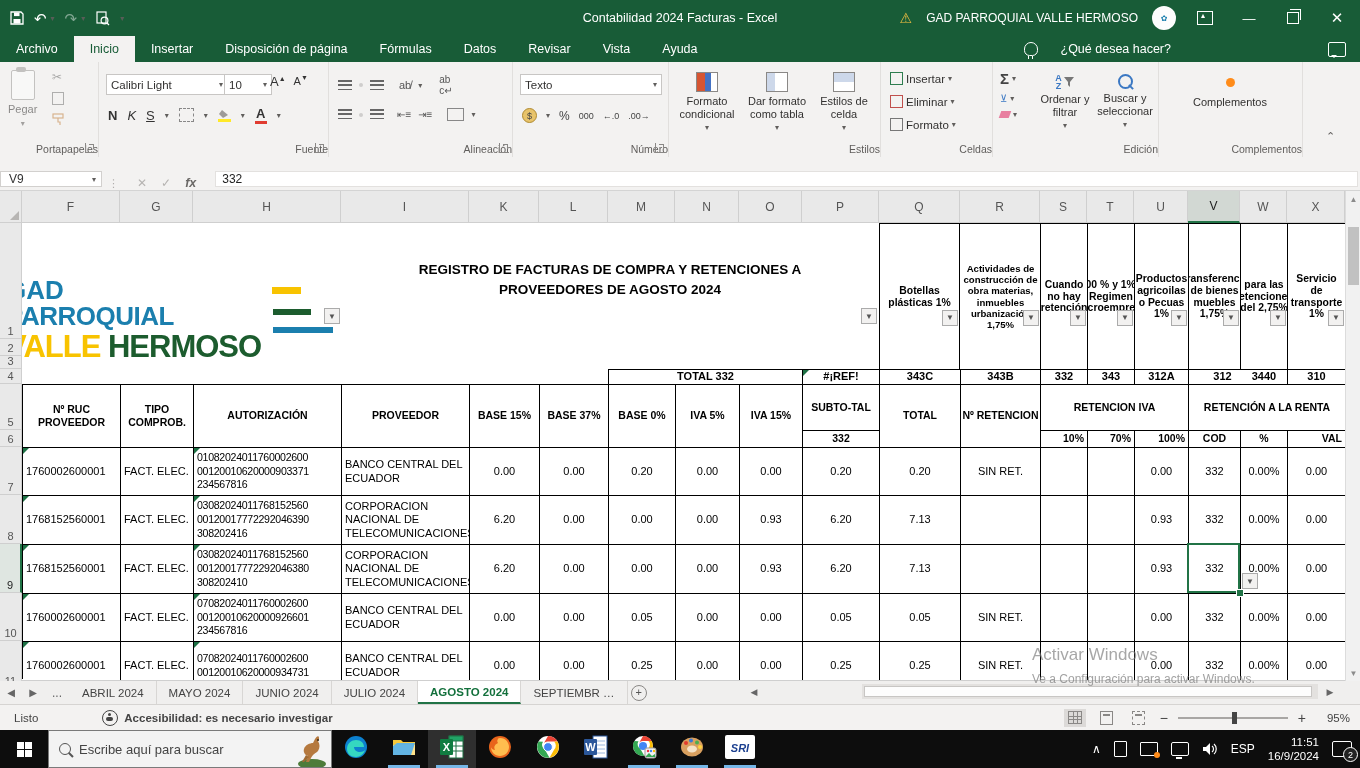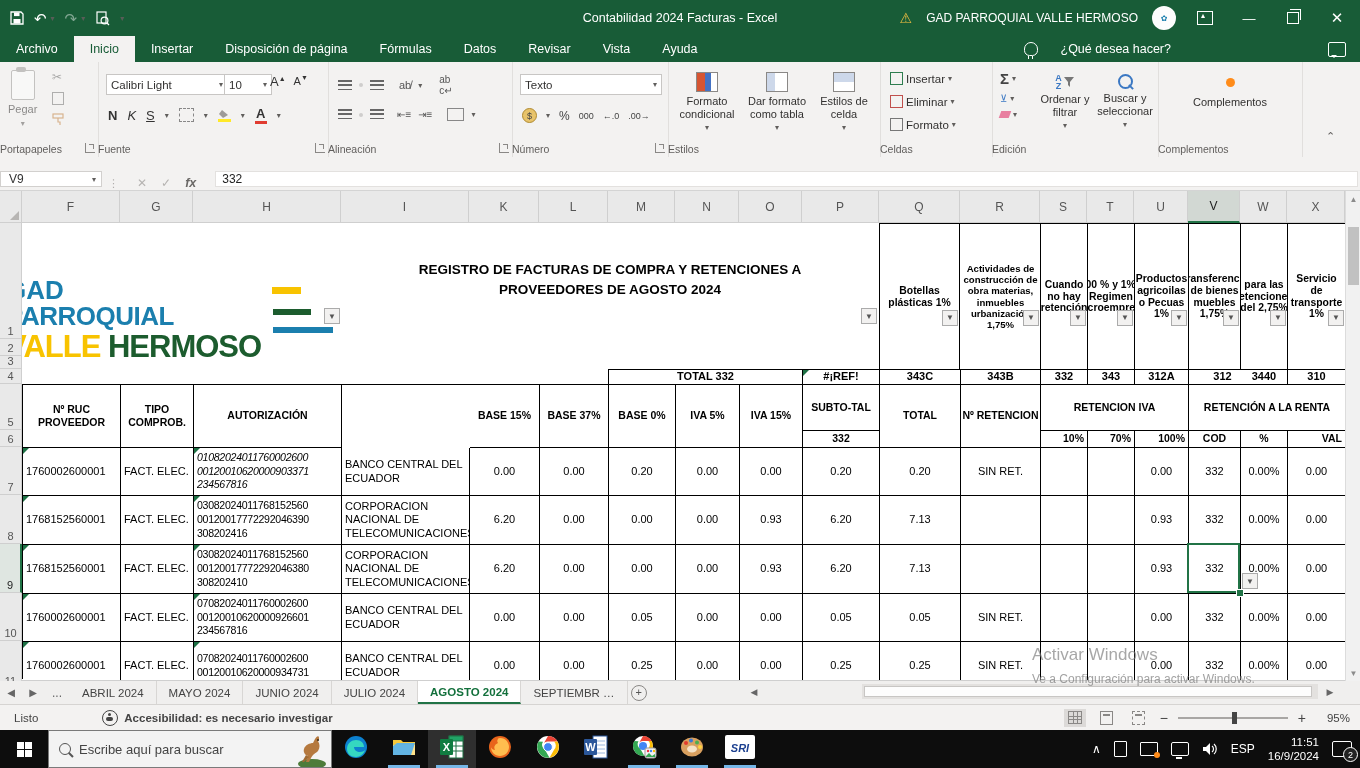--- a/index.html
+++ b/index.html
@@ -26,21 +26,21 @@
   .mtab{padding:0 16px;display:flex;align-items:center;font-size:12.5px;color:#fff;cursor:default}
   .mtab.active{background:#f3f2f1;color:#185c37}
   #tellme{display:flex;align-items:center;gap:23px;color:#fff;font-size:12.5px;margin-left:310px}
   .bulb{width:12px;height:12px;border:1.4px solid #fff;border-radius:50% 50% 40% 40%;position:relative}
   .bulb:after{content:"";position:absolute;left:3px;bottom:-4px;width:3px;height:3px;border-left:1.4px solid #fff;border-right:1.4px solid #fff}
   #comment-ic{margin-left:auto;margin-right:14px;align-self:center;width:16px;height:13px;border:1.4px solid #fff;border-radius:2px;position:relative}
   #comment-ic:after{content:"";position:absolute;left:2px;bottom:-5px;border:3px solid transparent;border-top-color:#fff}
   
   #ribbon{position:absolute;left:0;top:62px;width:1360px;height:96px;background:#f3f2f1;border-bottom:1px solid #d2d0ce;font-size:11.5px;color:#3b3a39}
   .rgroup{position:absolute;top:0;height:95px;border-right:1px solid #e1dfdd}
-  .glabel{position:absolute;bottom:2px;left:0;right:0;text-align:left;font-size:10.5px;color:#605e5c}
+  .glabel{position:absolute;bottom:2px;left:0;right:0;text-align:right;font-size:10.5px;color:#605e5c}
   .launcher{position:absolute;right:3px;bottom:4px;width:9px;height:9px;border-left:1px solid #8a8886;border-bottom:1px solid #8a8886;transform:rotate(0deg)}
   .launcher:after{content:"";position:absolute;right:1px;top:1px;width:4px;height:4px;border-right:1px solid #8a8886;border-top:1px solid #8a8886}
   .combo{background:#fff;border:1px solid #c8c6c4;height:19px;display:flex;align-items:center;padding:0 4px;font-size:11.5px;color:#323130;justify-content:space-between}
   .combo .dd{font-size:8px;color:#605e5c;margin-left:6px}
   .rbtn{display:flex;align-items:center;gap:3px;color:#323130}
   .dd{font-size:8px;color:#605e5c}
   .mini{width:14px;height:13px;display:inline-block;position:relative}
   .clipb{width:22px;height:28px;border:1.6px solid #9d9b99;border-radius:2px;position:relative;background:#fdfdfd}
   .clipb:before{content:"";position:absolute;left:4px;top:-4px;width:10px;height:5px;background:#9d9b99;border-radius:2px}
   .lines{width:14px;height:11px;background:repeating-linear-gradient(to bottom,#666 0 1.6px,transparent 1.6px 4.4px)}
@@ -430,40 +430,41 @@
         <div class="tc hdr" style="left: 479px; top: 0px; width: 47px; height: 14px; border-bottom: none; font-size: 11px;">343</div>
         <div class="tc hdr" style="left: 526px; top: 0px; width: 54px; height: 14px; border-bottom: none; font-size: 11px;">312A</div>
         <div class="tc hdr" style="left: 588px; top: 0px; width: 52px; height: 14px; border-bottom: none; font-size: 11px;">312</div>
         <div class="tc hdr" style="left: 632px; top: 0px; width: 47px; height: 14px; border-bottom: none; font-size: 11px;">3440</div>
         <div class="tc hdr" style="left: 679px; top: 0px; width: 58px; height: 14px; border-bottom: none; font-size: 11px;">310</div>
       </div>
       <div style="left: 22px; top: 193px; width: 1323px; height: 295px; position: absolute; border-left: 1px solid rgb(0, 0, 0); border-top: 1px solid rgb(0, 0, 0); box-sizing: border-box;">
         <div class="tc hdr" style="left: 0px; top: 0px; width: 98px; height: 63px; position: absolute;">Nº RUC PROVEEDOR</div>
         <div class="tc hdr" style="left: 98px; top: 0px; width: 73px; height: 63px; position: absolute;">TIPO COMPROB.</div>
         <div class="tc hdr" style="left: 171px; top: 0px; width: 148px; height: 63px; position: absolute;">AUTORIZACIÓN</div>
+        <div class="tc hdr" style="left: 319px; top: 0px; width: 128px; height: 63px; position: absolute;">PROVEEDOR</div>
         <div class="tc hdr" style="left: 447px; top: 0px; width: 70px; height: 63px; position: absolute;">BASE 15%</div>
         <div class="tc hdr" style="left: 517px; top: 0px; width: 69px; height: 63px; position: absolute;">BASE 37%</div>
         <div class="tc hdr" style="left: 586px; top: 0px; width: 67px; height: 63px; position: absolute;">BASE 0%</div>
         <div class="tc hdr" style="left: 653px; top: 0px; width: 64px; height: 63px; position: absolute;">IVA 5%</div>
         <div class="tc hdr" style="left: 717px; top: 0px; width: 63px; height: 63px; position: absolute;">IVA 15%</div>
         <div class="tc hdr" style="left: 780px; top: 0px; width: 77px; height: 46px; position: absolute;">SUBTO-TAL</div>
         <div class="tc hdr" style="left: 780px; top: 46px; width: 77px; height: 17px; position: absolute;">332</div>
         <div class="tc hdr" style="left: 857px; top: 0px; width: 81px; height: 63px; position: absolute;">TOTAL</div>
         <div class="tc hdr" style="left: 938px; top: 0px; width: 80px; height: 63px; position: absolute;">Nº RETENCION</div>
         <div class="tc hdr" style="left: 1018px; top: 0px; width: 148px; height: 46px; position: absolute;">RETENCION IVA</div>
         <div class="tc hdr right" style="left: 1018px; top: 46px; width: 47px; height: 17px; position: absolute;">10%</div>
         <div class="tc hdr right" style="left: 1065px; top: 46px; width: 47px; height: 17px; position: absolute;">70%</div>
         <div class="tc hdr right" style="left: 1112px; top: 46px; width: 54px; height: 17px; position: absolute;">100%</div>
         <div class="tc hdr" style="left: 1166px; top: 0px; width: 157px; height: 46px; position: absolute;">RETENCIÓN A LA RENTA</div>
         <div class="tc hdr" style="left: 1166px; top: 46px; width: 52px; height: 17px; position: absolute;">COD</div>
         <div class="tc hdr" style="left: 1218px; top: 46px; width: 47px; height: 17px; position: absolute;">%</div>
         <div class="tc hdr right" style="left: 1265px; top: 46px; width: 58px; height: 17px; position: absolute;">VAL</div>
         <div class="tc left tri" style="left: 0px; top: 63px; width: 98px; height: 48px; position: absolute;">1760002600001</div>
         <div class="tc left" style="left: 98px; top: 63px; width: 73px; height: 48px; position: absolute;">FACT. ELEC.</div>
-        <div class="tc left pre tri" style="left: 171px; top: 63px; width: 148px; height: 48px; position: absolute; font-style: italic;">01082024011760002600
+        <div class="tc left pre tri" style="left: 171px; top: 63px; width: 148px; height: 48px; position: absolute;">01082024011760002600
 00120010620000903371
 234567816</div>
         <div class="tc left" style="left: 319px; top: 63px; width: 128px; height: 48px; position: absolute;">BANCO CENTRAL DEL ECUADOR</div>
         <div class="tc " style="left: 447px; top: 63px; width: 70px; height: 48px; position: absolute;">0.00</div>
         <div class="tc " style="left: 517px; top: 63px; width: 69px; height: 48px; position: absolute;">0.00</div>
         <div class="tc " style="left: 586px; top: 63px; width: 67px; height: 48px; position: absolute;">0.20</div>
         <div class="tc " style="left: 653px; top: 63px; width: 64px; height: 48px; position: absolute;">0.00</div>
         <div class="tc " style="left: 717px; top: 63px; width: 63px; height: 48px; position: absolute;">0.00</div>
         <div class="tc " style="left: 780px; top: 63px; width: 77px; height: 48px; position: absolute;">0.20</div>
         <div class="tc " style="left: 857px; top: 63px; width: 81px; height: 48px; position: absolute;">0.20</div>

